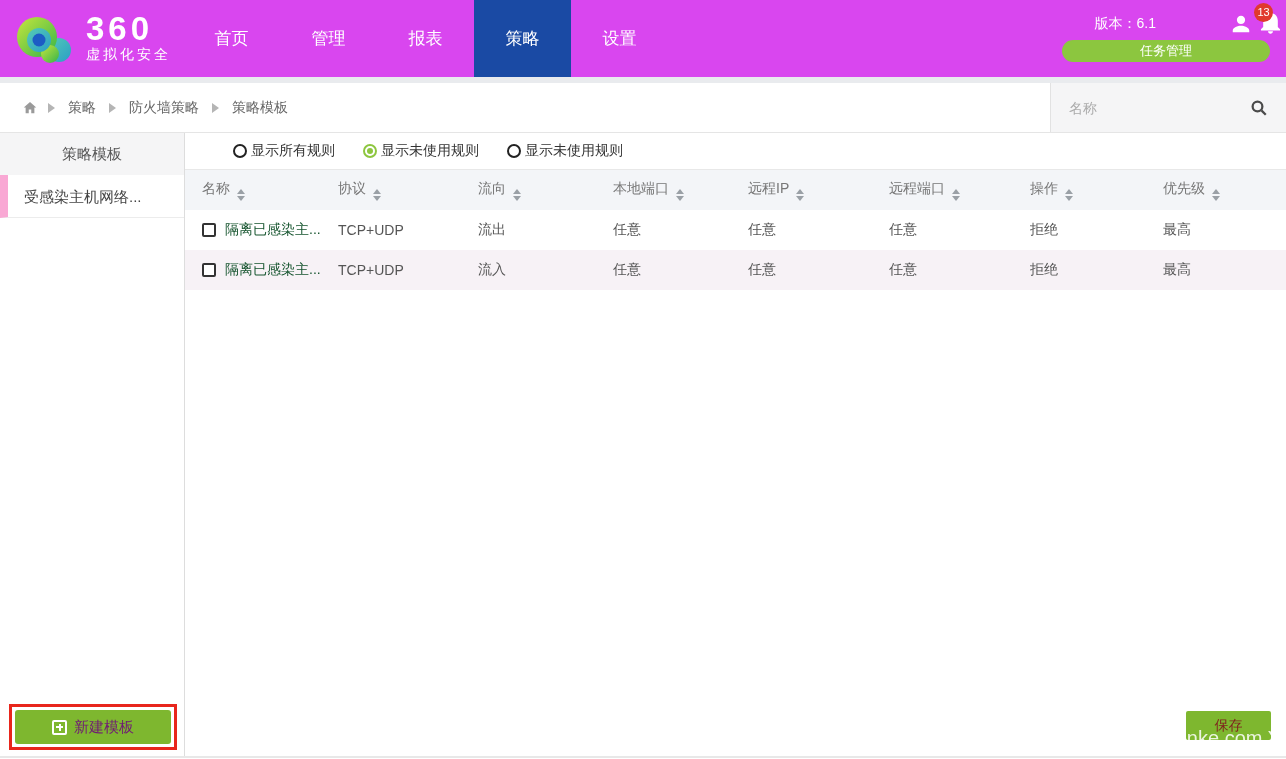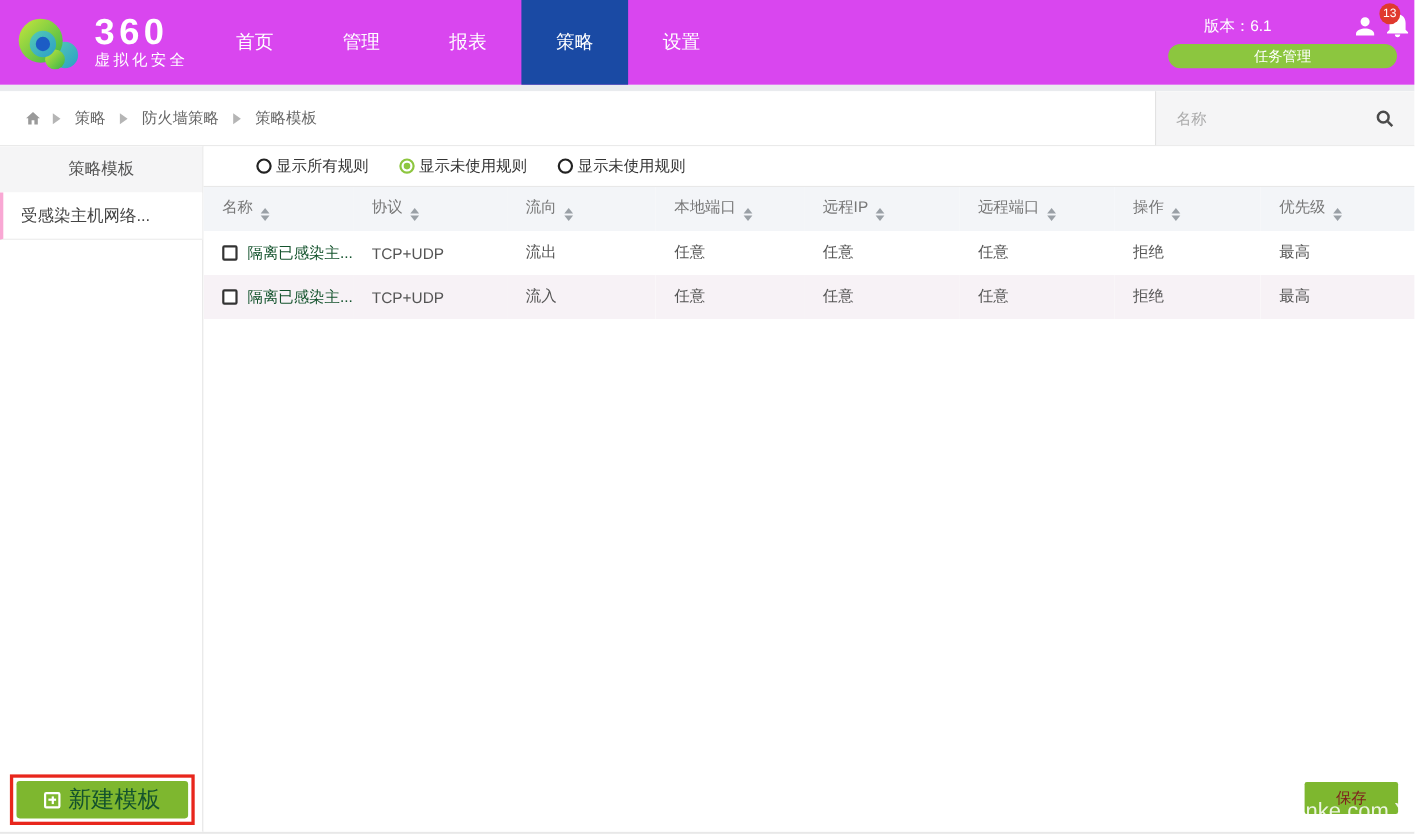--- a/index.html
+++ b/index.html
@@ -46,25 +46,25 @@
   .searchbox svg { margin-right:18px; cursor:pointer; }
 
   
   .content { display:flex; height:625px; border-bottom:2px solid #e8e8e8; }
 
   .sidebar { width:185px; border-right:1px solid #ddd; background:#fff; position:relative; }
   .sidebar-title { height:42px; line-height:42px; text-align:center; background:#f5f5f6;
     color:#555; font-size:15px; }
   .side-item { height:43px; line-height:43px; padding-left:20px; font-size:15px; color:#444;
     border-bottom:1px solid #ececec; cursor:pointer; background:#fff; }
-  .side-item.selected { border-left:3px solid #f9a8d4; padding-left:16px; }
+  .side-item.selected { border-left:8px solid #f9a8d4; padding-left:16px; }
   .new-tpl-outline { position:absolute; left:9px; right:7px; bottom:6px;
     border:3px solid #e8261c; padding:3px; }
   .new-tpl-btn { width:100%; height:34px; background:#7eb72f; border:none; border-radius:3px;
-    color:#14532d; font-size:21px; cursor:pointer; display:flex; align-items:center; justify-content:center;
+    color:#701a75; font-size:15px; cursor:pointer; display:flex; align-items:center; justify-content:center;
     gap:7px; font-family:inherit; }
   .plus-icon { width:15px; height:15px; border:2px solid #fff; border-radius:2px; position:relative; display:inline-block; }
   .plus-icon::before { content:""; position:absolute; left:2px; right:2px; top:50%; margin-top:-1px; height:2px; background:#fff; }
   .plus-icon::after { content:""; position:absolute; top:2px; bottom:2px; left:50%; margin-left:-1px; width:2px; background:#fff; }
 
   .main { flex:1; position:relative; background:#fff; }
   .filter-row { height:37px; display:flex; align-items:center; padding-left:48px; gap:28px;
     border-bottom:1px solid #e8e8e8; }
   .radio-opt { display:flex; align-items:center; font-size:14px; color:#333; cursor:pointer; }
   .radio { width:14px; height:14px; border:2px solid #222; border-radius:50%; display:inline-block;

